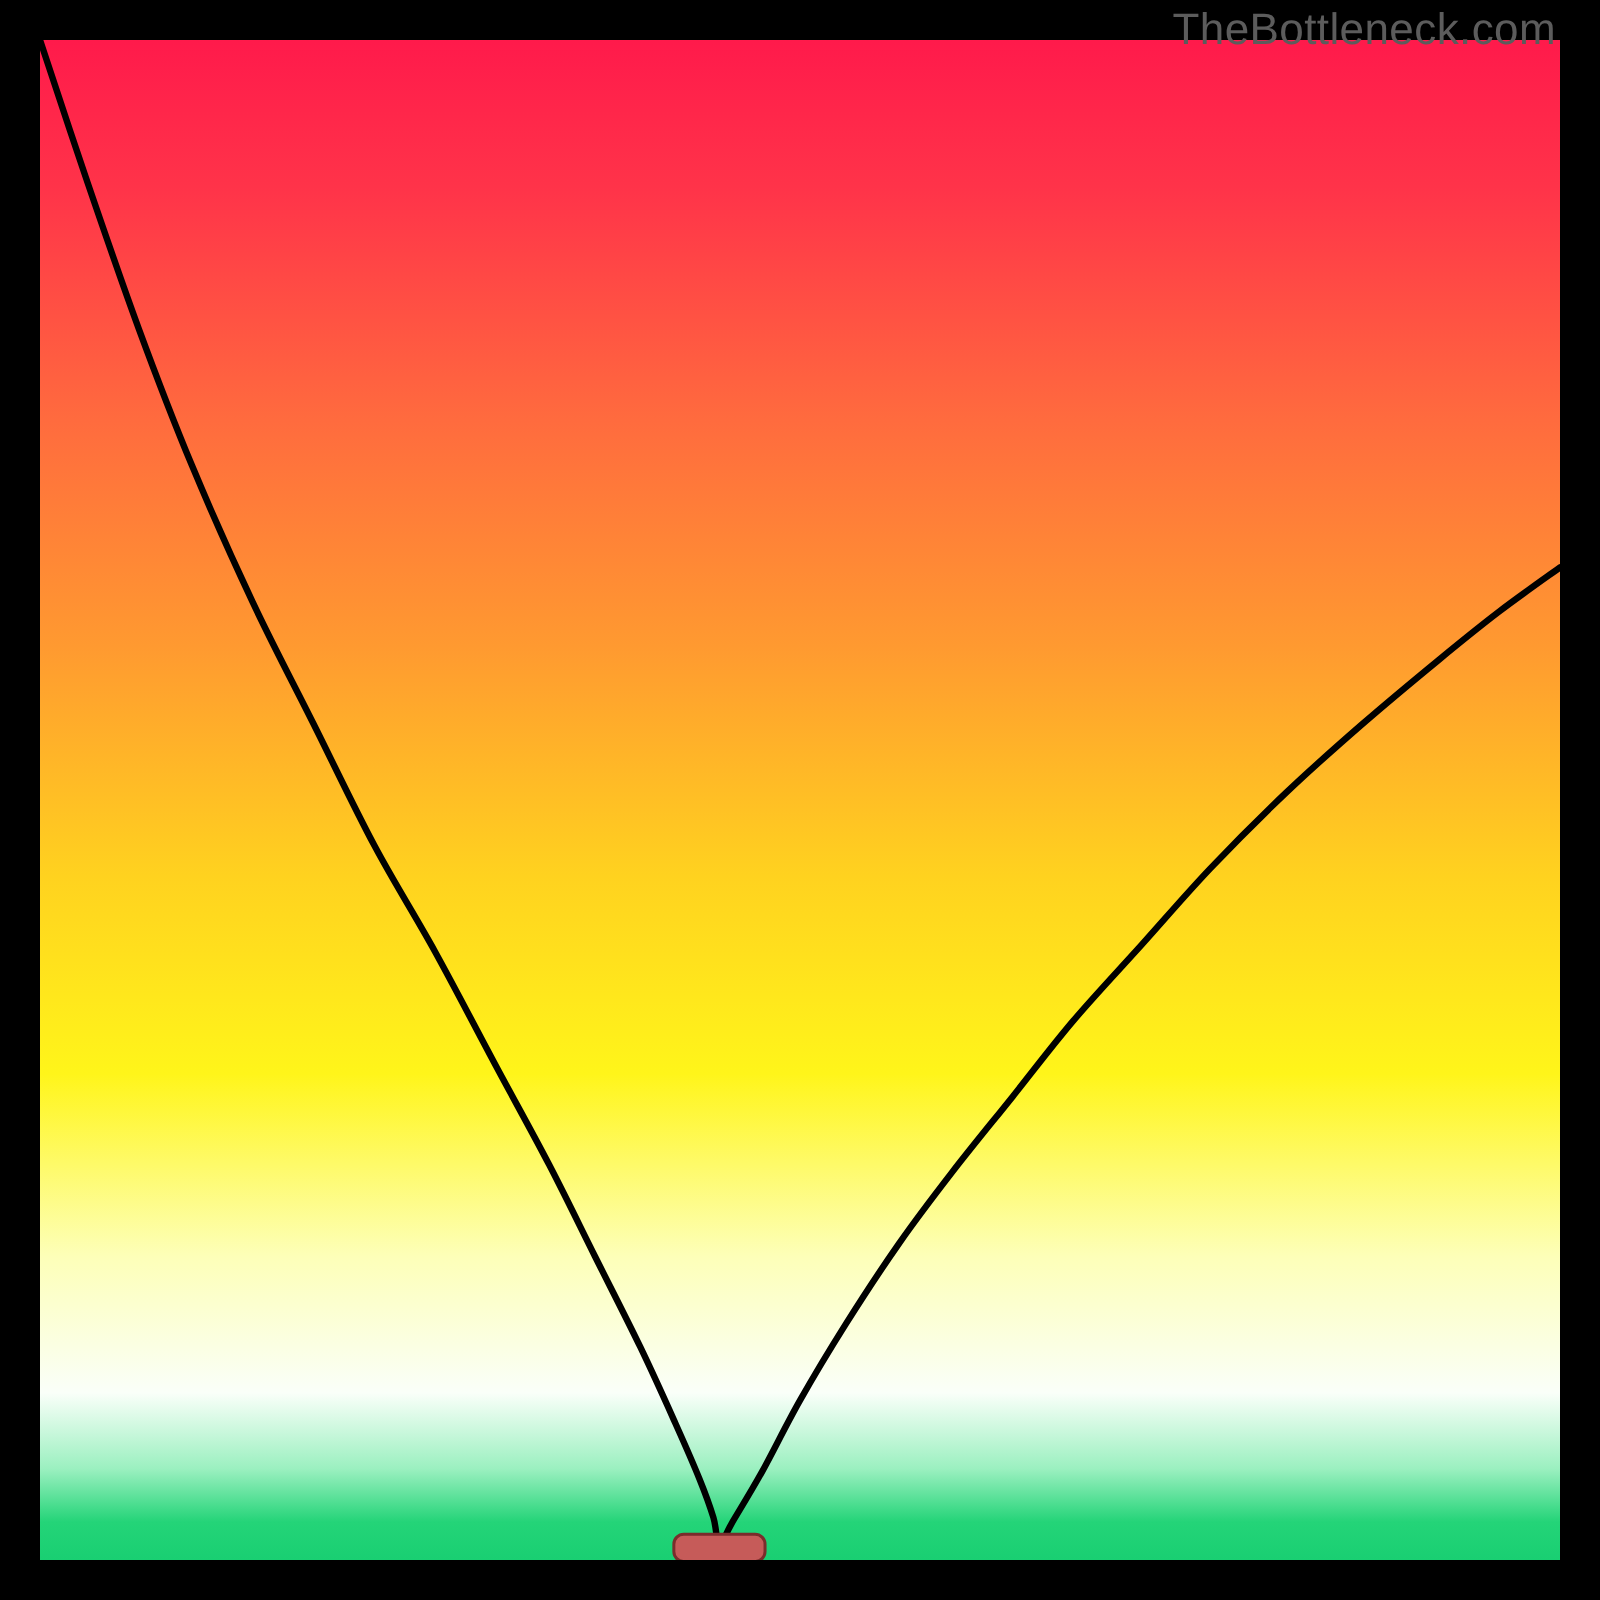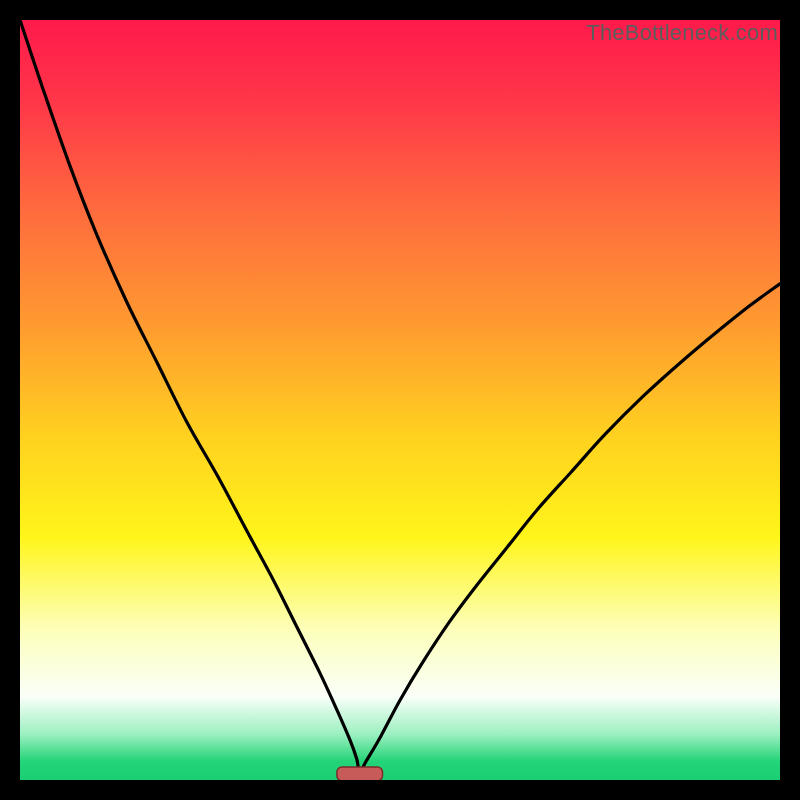--- a/index.html
+++ b/index.html
@@ -22,21 +22,21 @@
   .plot {
     position: absolute;
     left: 20px;
     top: 20px;
     width: 760px;
     height: 760px;
     overflow: hidden;
   }
   .watermark {
     position: absolute;
-    top: 20px;
+    top: 2px;
     right: 22px;
     color: #5c5c5c;
     font-size: 22px;
     font-weight: 500;
     letter-spacing: 0.2px;
     user-select: none;
     margin-left: 20px;
   }
   svg { display: block; }
 </style>

